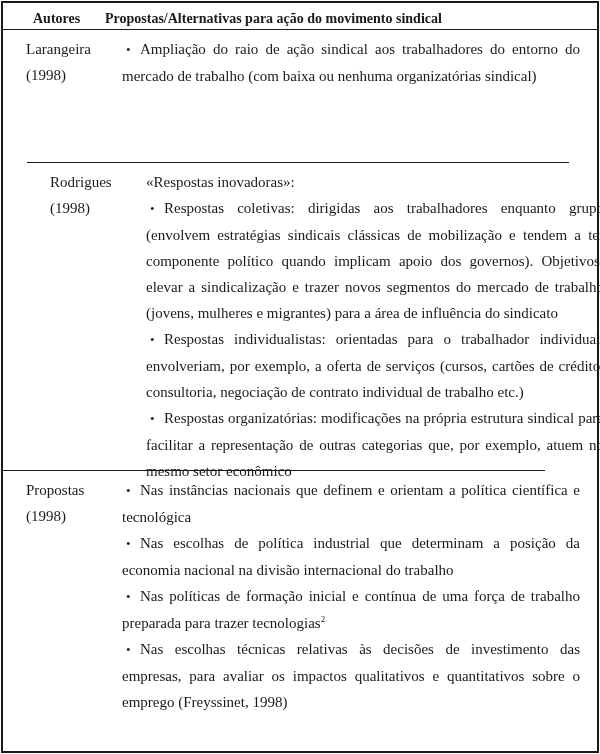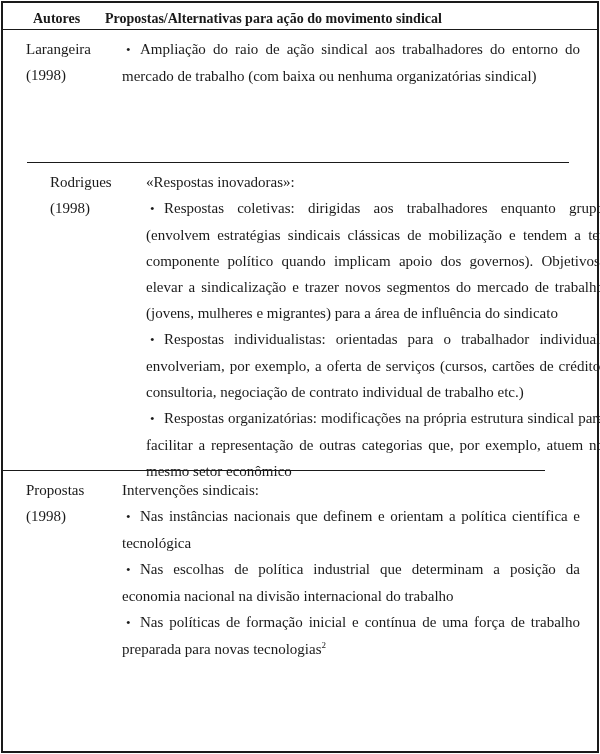--- a/index.html
+++ b/index.html
@@ -55,20 +55,20 @@
       <p class="item"><span class="bullet">•</span><span>Respostas organizatórias: modificações na própria estrutura sindical para facilitar a representação de outras categorias que, por exemplo, atuem no mesmo setor econômico</span></p>
     </div>
   </div>
 
   <div class="row sep" style="top:467px;height:281px;">
     <div class="author">
       <div>Propostas</div>
       <div>(1998)</div>
     </div>
     <div class="content">
-      <p class="intro">Intervenções sindicais:</p>
       <p class="item"><span class="bullet">•</span><span>Nas instâncias nacionais que definem e orientam a política científica e tecnológica</span></p>
       <p class="item"><span class="bullet">•</span><span>Nas escolhas de política industrial que determinam a posição da economia nacional na divisão internacional do trabalho</span></p>
-      <p class="item"><span class="bullet">•</span><span>Nas políticas de formação inicial e contínua de uma força de trabalho preparada para novas tecnologias</span><sup>2</sup></p>
+      <p class="item"><span class="bullet">•</span><span>Nas políticas de formação inicial e contínua de uma força de trabalho preparada para trazer tecnologias</span><sup>2</sup></p>
+      <p class="item"><span class="bullet">•</span><span>Nas escolhas técnicas relativas às decisões de investimento das empresas, para avaliar os impactos qualitativos e quantitativos sobre o emprego (Freyssinet, 1998)</span></p>
     </div>
   </div>
 
 </div>
 
 </body></html>

